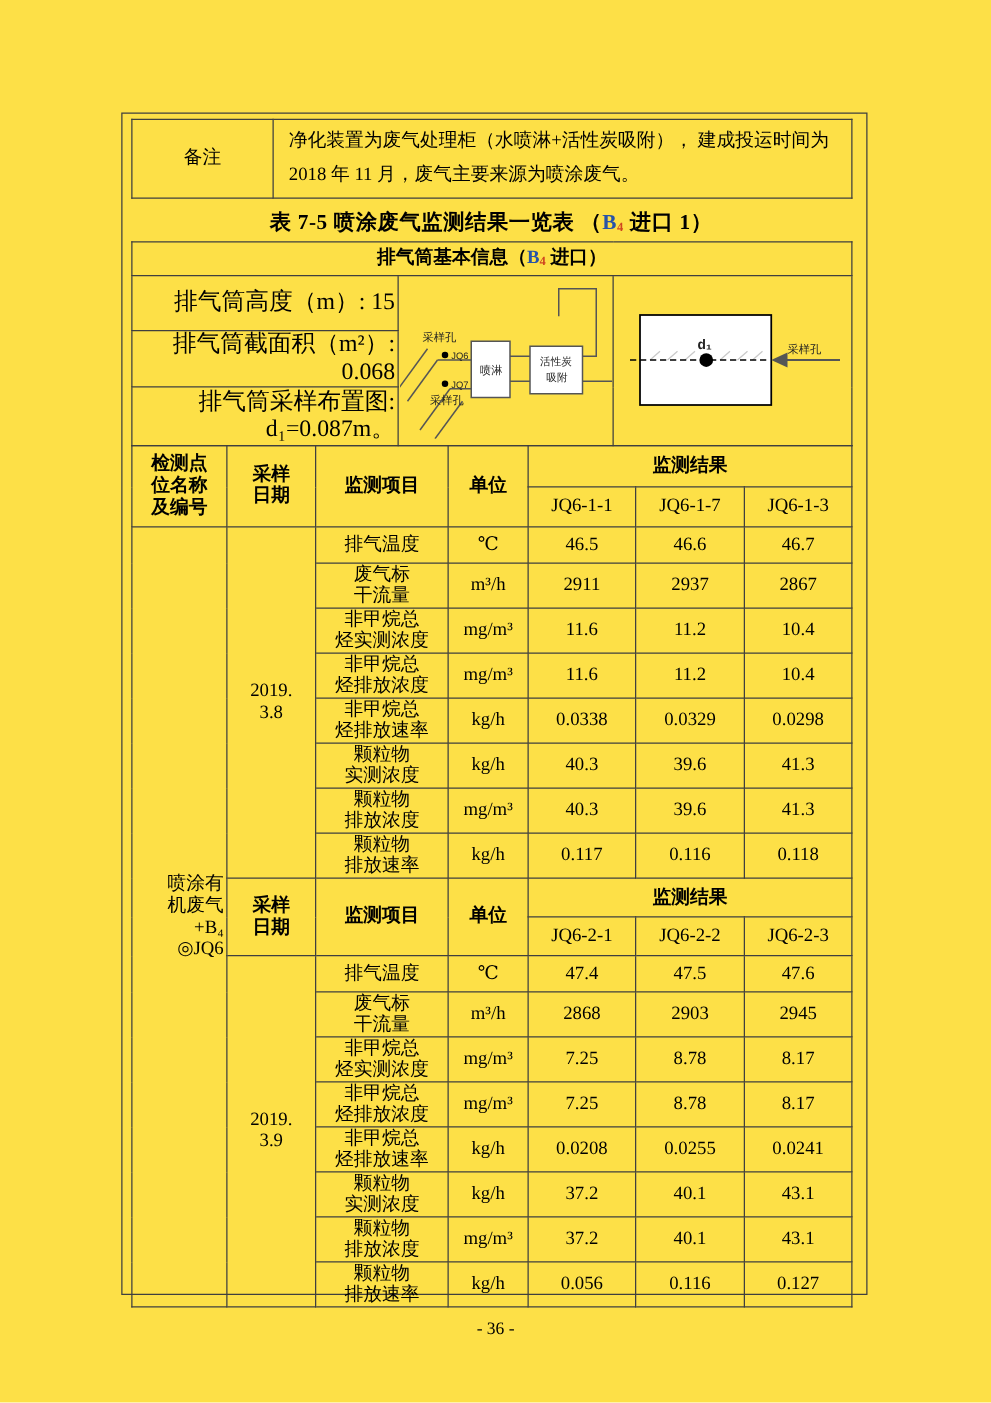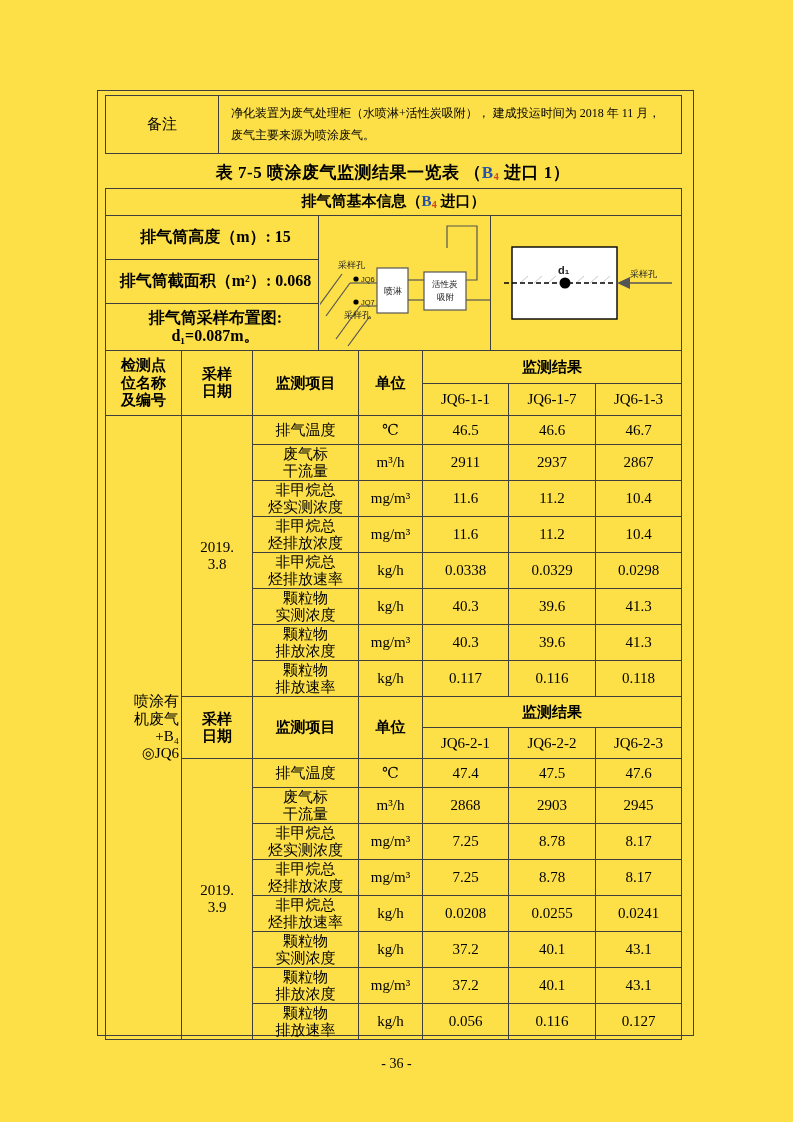--- a/index.html
+++ b/index.html
@@ -7,29 +7,29 @@
         font-family:"Liberation Serif","DejaVu Serif",serif;color:#000;}
   .frame{position:absolute;left:97px;top:90px;width:595px;height:944px;border:1px solid #3f3f3f;}
   .content{position:absolute;left:105px;top:95px;width:576px;}
   table{border-collapse:collapse;table-layout:fixed;width:576px;}
   td{border:1px solid #3f3f3f;text-align:center;vertical-align:middle;
      font-size:15px;line-height:1.15;padding:0 2px;overflow:hidden;}
   .pre{white-space:pre-line;}
   .b{font-weight:bold;}
   
   .remark-table tr{height:58px;}
-  .remark-text{text-align:left;padding:4px 12px;line-height:1.8;font-size:12px;}
+  .remark-text{text-align:left;padding:4px 12px;line-height:1.8;font-size:15px;}
   
   .title{font-size:17px;font-weight:bold;text-align:center;margin:7px 0 4px 0;letter-spacing:0.5px;}
   .bblue{color:#2753a8;}
   .r4{color:#cf4520;}
   .sub{font-size:10px;vertical-align:-2px;}
   
   .info-h{height:27px;font-weight:bold;font-size:15.5px;}
-  .info-left{text-align:center;padding-left:9px;font-size:16px;font-weight:bold;}
+  .info-left{text-align:right;padding-left:9px;font-size:19px;}
   .r43{height:43px;} .r46{height:46px;}
   .diagram-cell{padding:0;vertical-align:middle;margin-top:32px;}
   
   .main{margin-top:-1px;}
   tr.h33{height:33px;} tr.h32{height:32px;} tr.h31{height:31px;}
   tr.h29{height:29px;} tr.h36{height:36px;}
   .point{text-align:right;padding-left:4px;}
   .pageno{position:absolute;top:1056px;left:0;width:100%;text-align:center;font-size:14px;}
   svg text{font-family:"Liberation Sans","DejaVu Sans",sans-serif;fill:#222;}
 </style>

